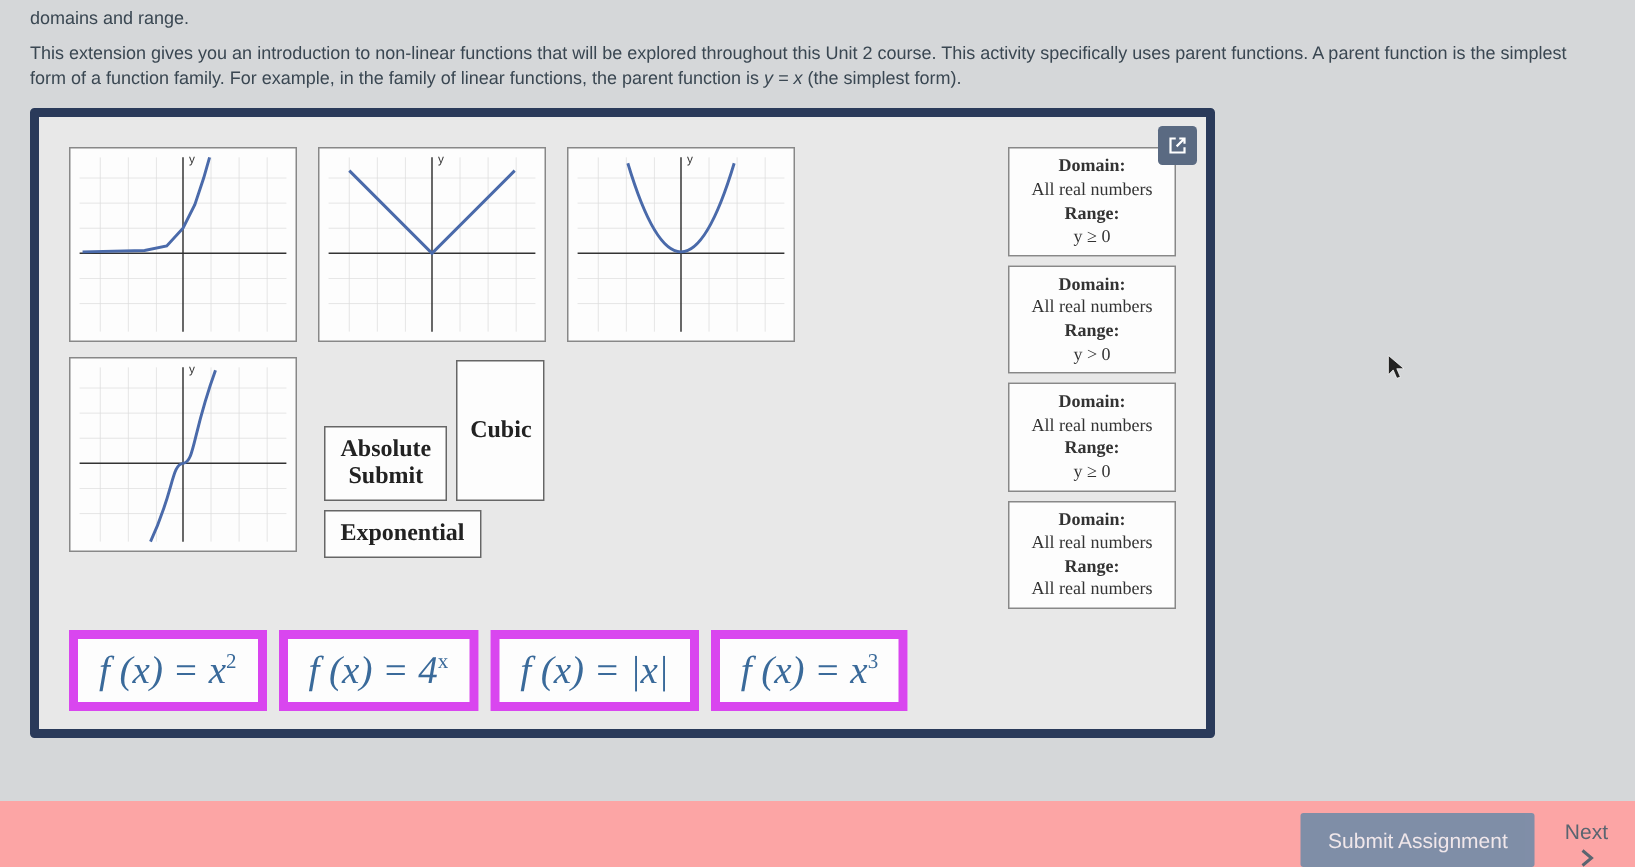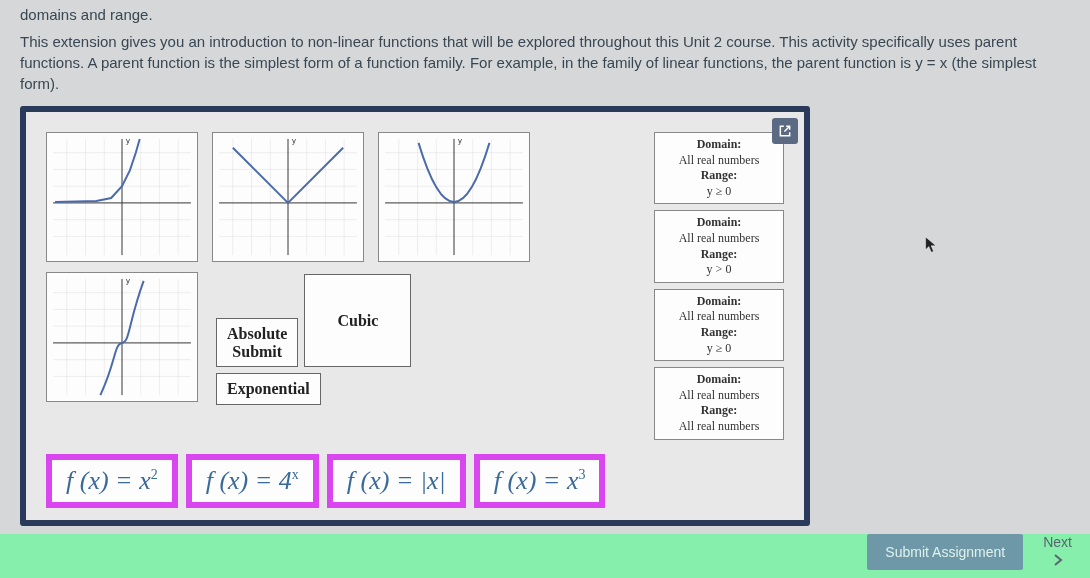--- a/index.html
+++ b/index.html
@@ -7,27 +7,27 @@
       font-family: Arial, sans-serif;
       background: #d5d7d9;
       width: 1090px;
       height: 578px;
       overflow: hidden;
       position: relative;
     }
     .header-text {
       padding: 4px 20px 8px 20px;
       color: #3a4752;
-      font-size: 15px;
+      font-size: 12px;
       line-height: 1.4;
     }
     .header-text .partial {
       padding-bottom: 6px;
     }
-    .header-text .italic { }
+    .header-text .italic { font-style: italic; }
     .main-panel {
       margin: 4px 20px 0 20px;
       background: #e8e8e8;
       border: 6px solid #2a3a5a;
       border-radius: 3px;
       padding: 20px 20px 12px 20px;
       width: 790px;
       position: relative;
     }
     .expand-btn {
@@ -84,21 +84,21 @@
     .tile.two-line { line-height: 1.1; flex-direction: column; min-height: 42px; margin-top: 44px;}
     .domain-col {
       display: flex;
       flex-direction: column;
       gap: 6px;
       margin-left: auto;
     }
     .domain-box {
       background: #fdfdfd;
       border: 1px solid #888;
-      width: 130px;
+      width: 112px;
       padding: 4px 2px;
       text-align: center;
       font-family: 'Times New Roman', serif;
       font-size: 12px;
       color: #333;
       line-height: 1.3;
       cursor: move;
     }
     .domain-box .bold { font-weight: bold; }
     .equations-row {
@@ -117,23 +117,23 @@
       cursor: move;
       white-space: nowrap;
     }
     .eq-tile sup { font-size: 14px; vertical-align: super; font-style: normal; }
     .footer-bar {
       position: absolute;
       bottom: 0;
       left: 0;
       right: 0;
       height: 44px;
-      background: #86efac;
-      display: flex;
-      align-items: flex-start;
+      background: #fca5a5;
+      display: flex;
+      align-items: flex-end;
       justify-content: flex-end;
       padding: 0 18px;
       gap: 20px;
     }
     .submit-btn {
       background: #6a8aa8;
       color: #eef3f7;
       border: none;
       padding: 10px 18px;
       font-size: 14px;
@@ -265,21 +265,21 @@
             <text x="80" y="10" font-size="8" fill="#333">y</text>
             <path d="M 54,124 C 70,90 68,72 76,71 C 84,70 82,52 98,8" stroke="#4a6aaa" stroke-width="2" fill="none"></path>
           </svg>
         </div>
         <div class="tiles-area">
           <div class="tiles-row">
             <div class="tile two-line">
               <span>Absolute</span>
               <span>Submit</span>
             </div>
-            <div class="tile" style="padding:6px 32px;">Cubic</div>
+            <div class="tile" style="padding:6px 8px;">Cubic</div>
           </div>
           <div class="tiles-row">
             <div class="tile">Exponential</div>
           </div>
         </div>
       </div>
     </div>
 
     <div class="domain-col">
       <div class="domain-box">

